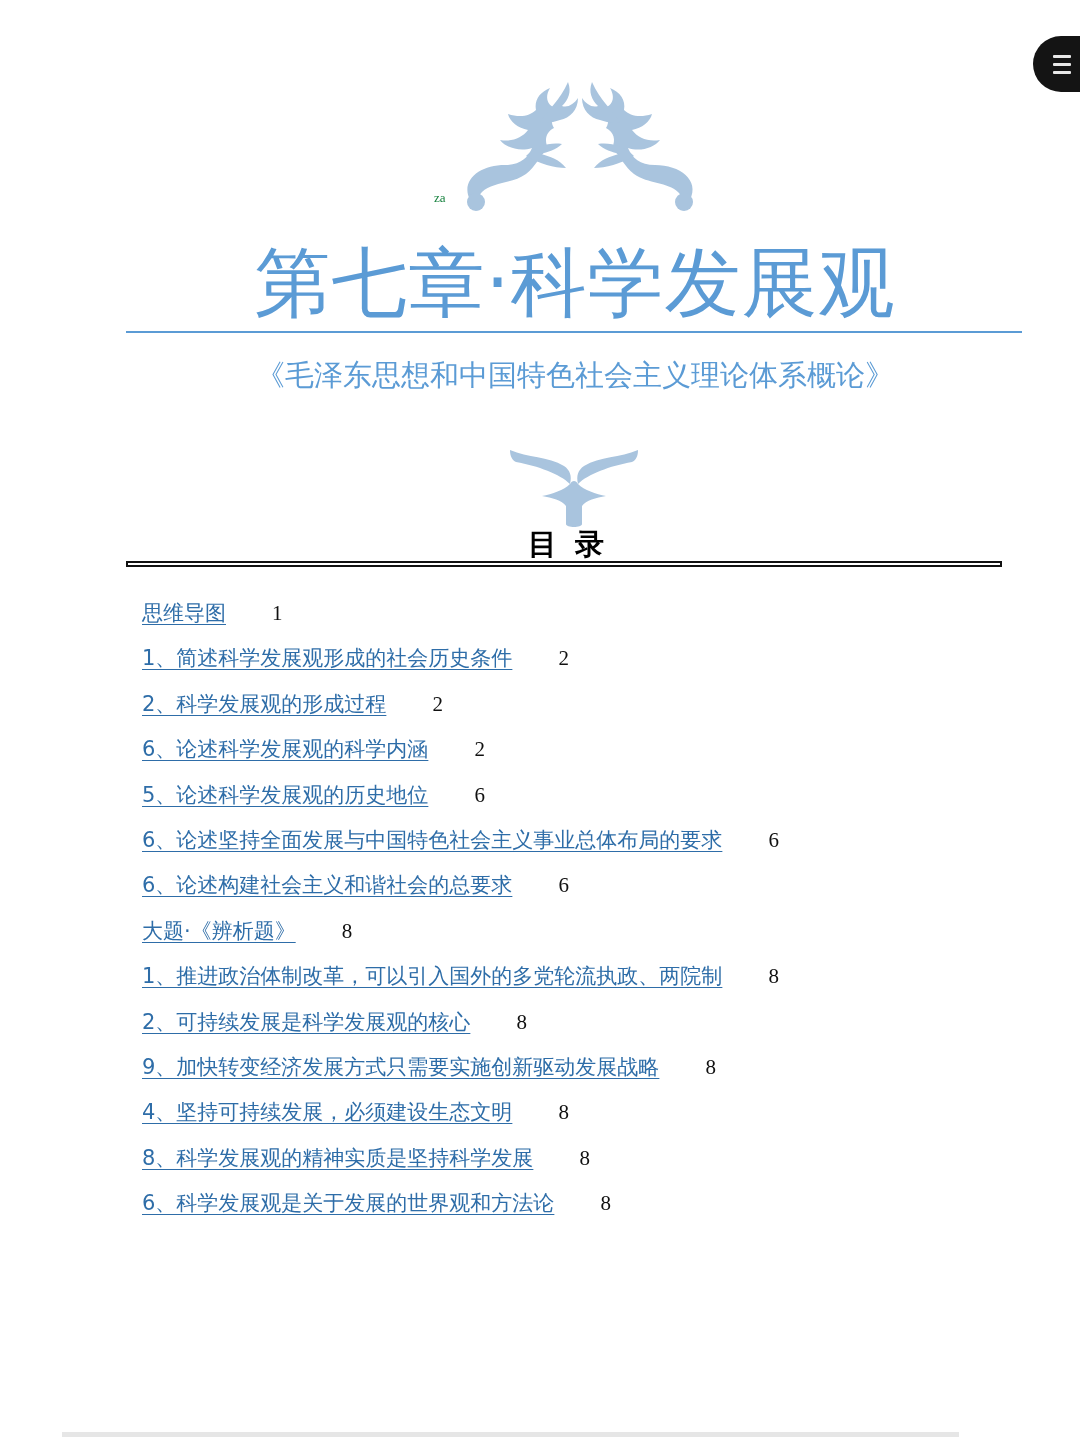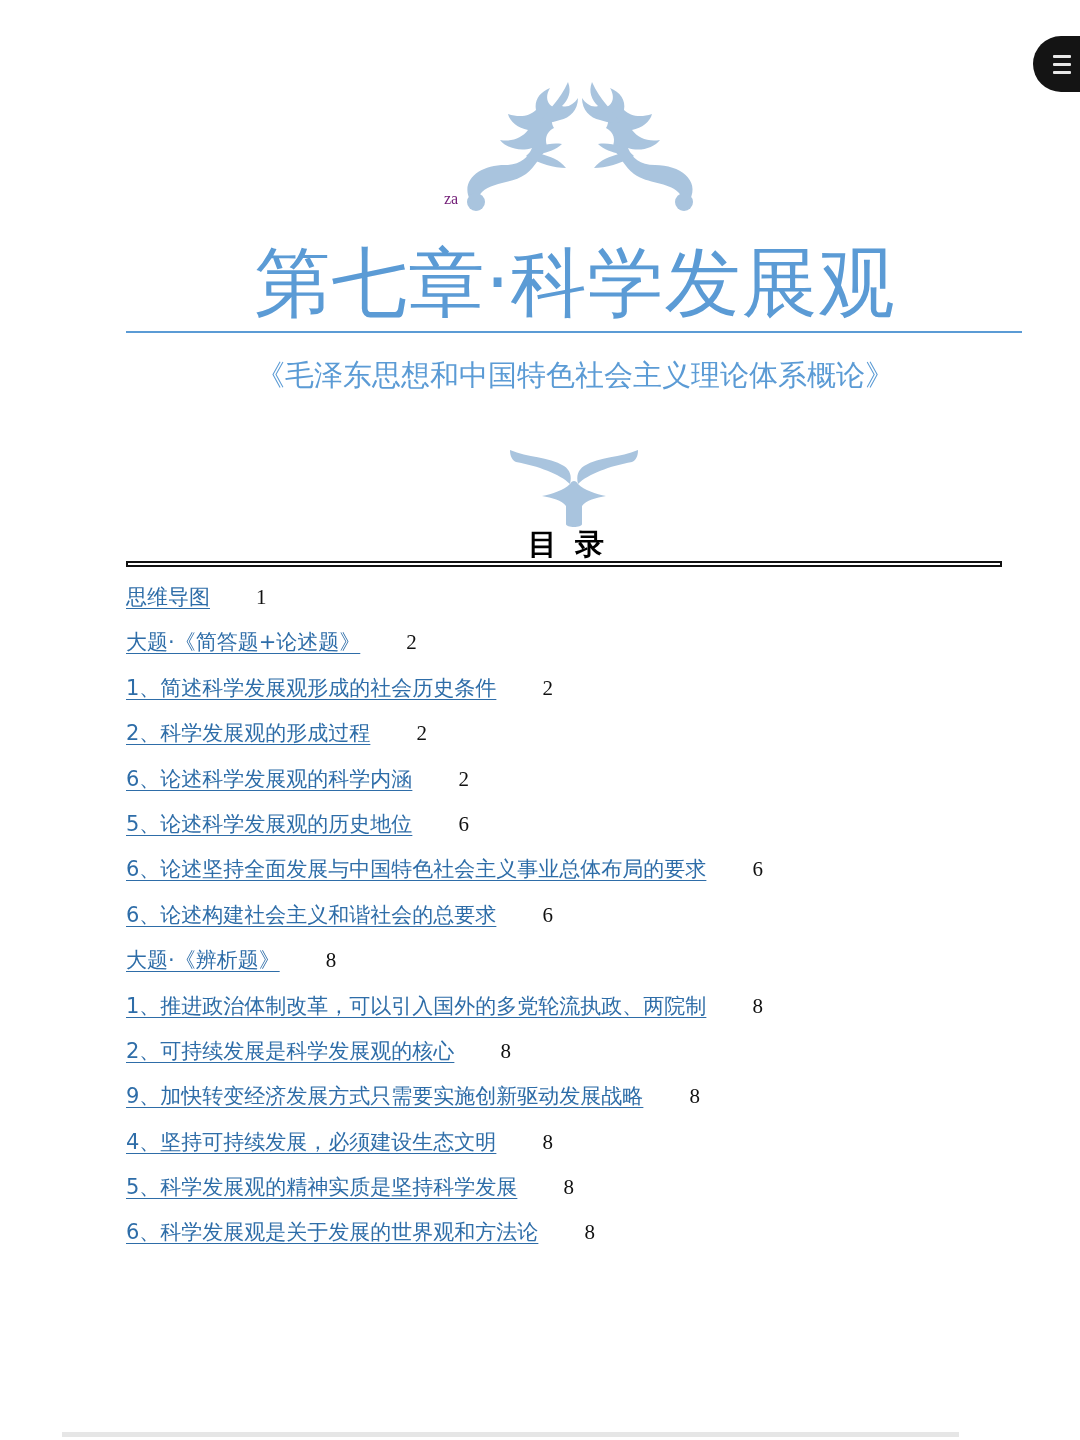--- a/index.html
+++ b/index.html
@@ -34,25 +34,25 @@
     }
     .ornament-top {
       position: absolute;
       left: 440px;
       top: 70px;
       width: 280px;
       height: 145px;
     }
     .za-mark {
       position: absolute;
-      left: 444px;
+      left: 434px;
       top: 190px;
       font-family: "Liberation Serif", serif;
-      font-size: 16px;
-      color: #701a75;
+      font-size: 13px;
+      color: #15803d;
     }
     .chapter-title {
       position: absolute;
       left: 0;
       width: 1150px;
       top: 238px;
       text-align: center;
       font-family: "DejaVu Sans", sans-serif;
       font-size: 76px;
       color: #5b9bd5;
@@ -103,21 +103,21 @@
       width: 872px;
       height: 2px;
       border: 2px solid #111;
       background: #fff;
     }
     .toc-list {
       position: absolute;
       left: 126px;
       top: 580px;
       width: 900px;
-      margin: 0;
+      margin: 16px;
       padding: 0;
       list-style: none;
     }
     .toc-item {
       height: 45.4px;
       line-height: 34px;
       white-space: nowrap;
       font-size: 21px;
     }
     .toc-link {
@@ -187,23 +187,20 @@
 </svg>
 
 <div class="toc-heading">目录</div>
 <div class="toc-rule"></div>
 
 <ul class="toc-list">
   <li class="toc-item">
     <a class="toc-link">思维导图</a><span class="toc-page">1</span>
   </li>
   <li class="toc-item">
-    <a class="toc-link">大题·《简答题+论述题》</a><span class="toc-page">2</span>
-  </li>
-  <li class="toc-item">
     <a class="toc-link">1、简述科学发展观形成的社会历史条件</a><span class="toc-page">2</span>
   </li>
   <li class="toc-item">
     <a class="toc-link">2、科学发展观的形成过程</a><span class="toc-page">2</span>
   </li>
   <li class="toc-item">
     <a class="toc-link">6、论述科学发展观的科学内涵</a><span class="toc-page">2</span>
   </li>
   <li class="toc-item">
     <a class="toc-link">5、论述科学发展观的历史地位</a><span class="toc-page">6</span>
@@ -223,20 +220,20 @@
   <li class="toc-item">
     <a class="toc-link">2、可持续发展是科学发展观的核心</a><span class="toc-page">8</span>
   </li>
   <li class="toc-item">
     <a class="toc-link">9、加快转变经济发展方式只需要实施创新驱动发展战略</a><span class="toc-page">8</span>
   </li>
   <li class="toc-item">
     <a class="toc-link">4、坚持可持续发展，必须建设生态文明</a><span class="toc-page">8</span>
   </li>
   <li class="toc-item">
-    <a class="toc-link">5、科学发展观的精神实质是坚持科学发展</a><span class="toc-page">8</span>
+    <a class="toc-link">8、科学发展观的精神实质是坚持科学发展</a><span class="toc-page">8</span>
   </li>
   <li class="toc-item">
     <a class="toc-link">6、科学发展观是关于发展的世界观和方法论</a><span class="toc-page">8</span>
   </li>
 </ul>
 
 <div class="page-bottom-bar"></div>
 
 </body></html>

